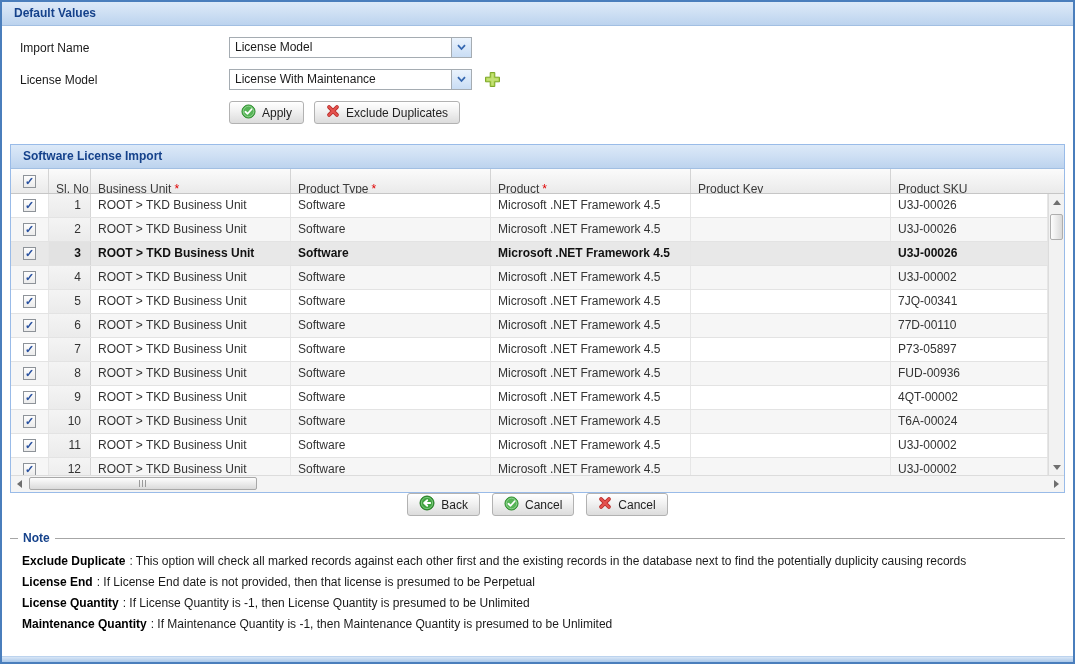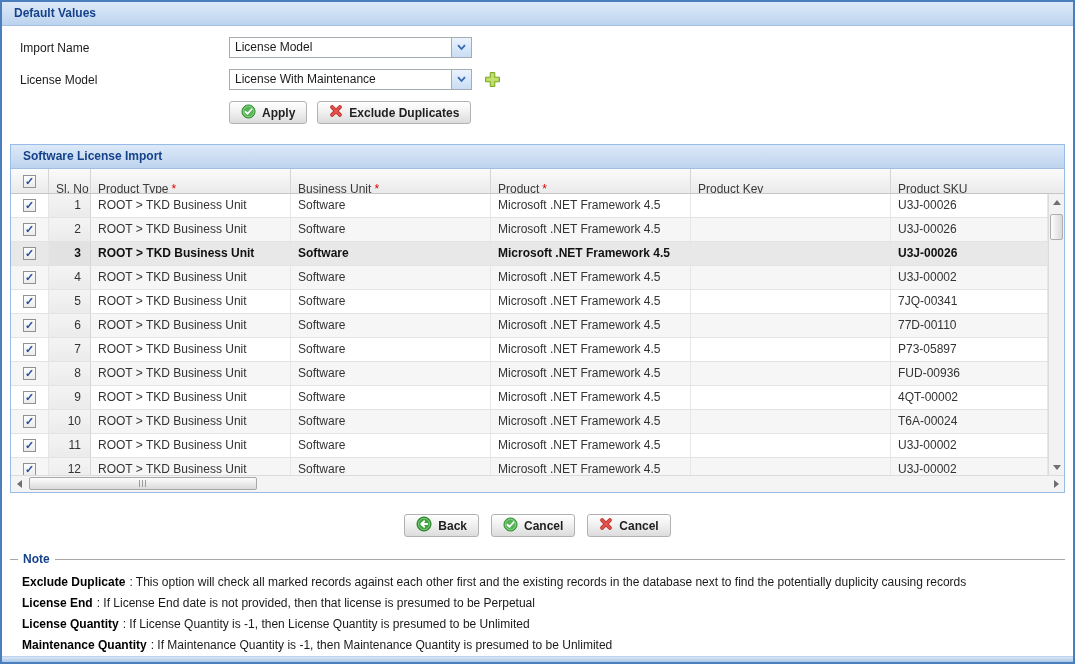--- a/index.html
+++ b/index.html
@@ -18,21 +18,21 @@
   .form-row { display:flex; align-items:center; height:21px; margin-bottom:11px; }
   .form-label { width:209px; color:#1a1a1a; }
   .combo { width:243px; height:21px; border:1px solid #a5acb2; background:#fff; display:flex; cursor:default; }
   .combo-text { flex:1; line-height:19px; padding-left:5px; overflow:hidden; white-space:nowrap; color:#1a1a1a; }
   .combo-trigger { width:20px; border-left:1px solid #a5acb2; background:linear-gradient(#eaf3fd,#c9ddf4); display:flex; align-items:center; justify-content:center; }
   .plus-btn { margin-left:12px; display:inline-flex; align-items:center; cursor:pointer; }
 
   .btn { display:inline-flex; align-items:center; gap:6px; height:23px; padding:0 11px;
          border:1px solid #b2b2b2; border-radius:3px; color:#1f1f1f; font-size:12px; cursor:pointer;
          background:linear-gradient(#ffffff 0%, #f1f1f1 45%, #dcdcdc 100%);
-         box-shadow:inset 0 1px 0 rgba(255,255,255,.8);font-weight:bold; }
+         box-shadow:inset 0 1px 0 rgba(255,255,255,.8); }
   .btn-row-dv { margin-left:209px; margin-top:1px; display:flex; gap:10px; }
 
   
   .grid-panel { margin:8px 8px 0 8px; border:1px solid #99bbe8; background:#fff; }
   .grid-header-row { display:flex; height:25px; background:linear-gradient(#fbfbfb,#eaeaea);
                      border-bottom:1px solid #c6c6c6; color:#3a3a3a; }
   .hcell { line-height:24px; padding:8px 7px; border-right:1px solid #d4d4d4; white-space:nowrap; overflow:hidden; }
   .req { color:#e00000; margin-left:3px; }
 
   .col-cb  { width:38px; display:flex; align-items:center; justify-content:center; padding:0; }
@@ -71,21 +71,21 @@
 
   
   .hscroll { position:relative; height:17px; background:#f4f4f4; border-top:1px solid #dcdcdc; }
   .hs-btn { position:absolute; top:0; width:16px; height:16px; display:flex; align-items:center; justify-content:center; cursor:pointer; }
   .hs-left { left:0; } .hs-right { right:0; }
   .hs-thumb { position:absolute; left:18px; top:1px; width:228px; height:13px; border:1px solid #a8a8a8; border-radius:2px;
               background:linear-gradient(#fdfdfd,#dadada); display:flex; align-items:center; justify-content:center; cursor:pointer; }
   .grip { width:8px; height:7px; background:repeating-linear-gradient(90deg,#9a9a9a 0 1px,transparent 1px 3px); }
 
   
-  .footer-btns { margin-top:21px; display:flex; justify-content:center; gap:12px; }
+  .footer-btns { display:flex; justify-content:center; gap:12px; }
 
   
   .note-box { position:relative; margin:22px 8px 0 8px; border-top:1px solid #a6a6a6; padding:12px 0 0 12px; }
   .note-legend { position:absolute; top:-8px; left:8px; background:#fff; padding:0 5px; color:#15428b; font-weight:bold; font-size:12px; }
   .note-item { line-height:21px; color:#1a1a1a; white-space:nowrap; }
   .note-item b { margin-right:4px; color:#000; }
 
   .bottom-bar { position:absolute; left:0; right:0; bottom:0; height:6px;
                 background:linear-gradient(#d8e6f6,#aac8ea); border-top:1px solid #bcd3ee; }
 </style>
@@ -155,22 +155,22 @@
   <div class="grid-panel">
     <div class="bar">
       <span>Software License Import</span>
     </div>
 
     <div class="grid-header-row">
       <div class="hcell col-cb">
         <div class="cb">✓</div>
       </div>
       <div class="hcell col-sl"><span>Sl. No</span></div>
+      <div class="hcell col-bu"><span>Business Unit</span><span class="req">*</span></div>
       <div class="hcell col-pt"><span>Product Type</span><span class="req">*</span></div>
-      <div class="hcell col-bu"><span>Business Unit</span><span class="req">*</span></div>
       <div class="hcell col-p"><span>Product</span><span class="req">*</span></div>
       <div class="hcell col-pk"><span>Product Key</span></div>
       <div class="hcell col-sku"><span>Product SKU</span></div>
     </div>
 
     <div class="grid-body">
       <div class="rows-clip" id="rows-container">
           <div class="grow">
             <div class="cell col-cb">
               <div class="cb">✓</div>

